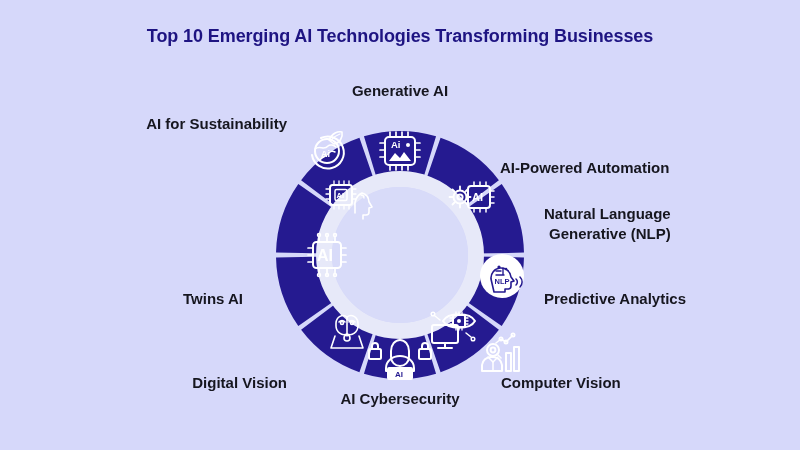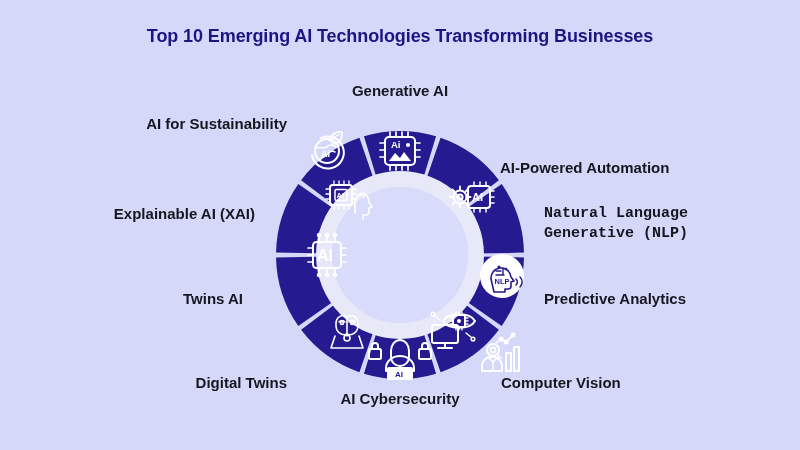--- a/index.html
+++ b/index.html
@@ -253,32 +253,31 @@
           </g>
         </g>
       </g>
     </svg>
   </div>
 
   <div class="wheel-label lbl-center" style="left: 280px; top: 81px; width: 240px; color: rgb(22, 22, 31);">Generative AI</div>
 
   <div class="wheel-label lbl-left" style="left: 500px; top: 114px; color: rgb(22, 22, 31); margin-top: 44px;">AI-Powered Automation</div>
 
-  <div class="wheel-label lbl-left" style="left: 544px; top: 204px; color: rgb(22, 22, 31); font-family: Liberation Mono, monospace;">
+  <div class="wheel-label lbl-left" style="left: 544px; top: 204px; color: rgb(22, 22, 31);">
     <div>Natural Language</div>
     <div>Generative (NLP)</div>
   </div>
 
   <div class="wheel-label lbl-left" style="left: 544px; top: 289px; color: rgb(22, 22, 31);">Predictive Analytics</div>
 
   <div class="wheel-label lbl-left" style="left: 501px; top: 373px; color: rgb(22, 22, 31);">Computer Vision</div>
 
   <div class="wheel-label lbl-center" style="left: 280px; top: 389px; width: 240px; color: rgb(22, 22, 31);">AI Cybersecurity</div>
 
-  <div class="wheel-label lbl-right" style="right: 513px; top: 373px; color: rgb(22, 22, 31);">Digital Twins</div>
+  <div class="wheel-label lbl-right" style="right: 513px; top: 373px; color: rgb(22, 22, 31);">Digital Vision</div>
 
   <div class="wheel-label lbl-right" style="right: 557px; top: 289px; color: rgb(22, 22, 31);">Twins AI</div>
 
-  <div class="wheel-label lbl-right" style="right: 545px; top: 204px; color: rgb(22, 22, 31);">Explainable AI (XAI)</div>
 
   <div class="wheel-label lbl-right" style="right: 513px; top: 114px; color: rgb(22, 22, 31);">AI for Sustainability</div>
 
 </div>
 
 </body></html>

